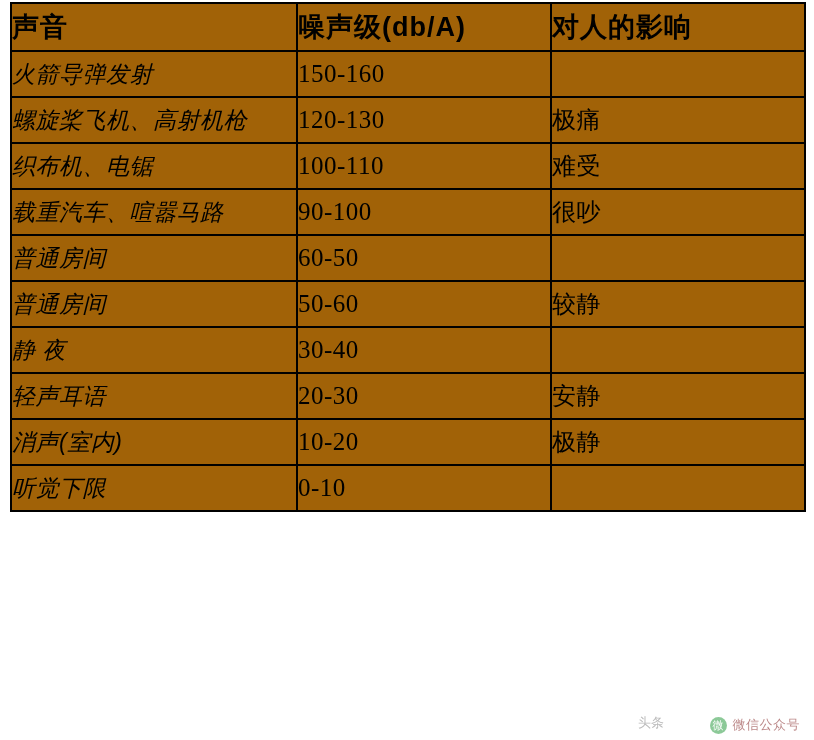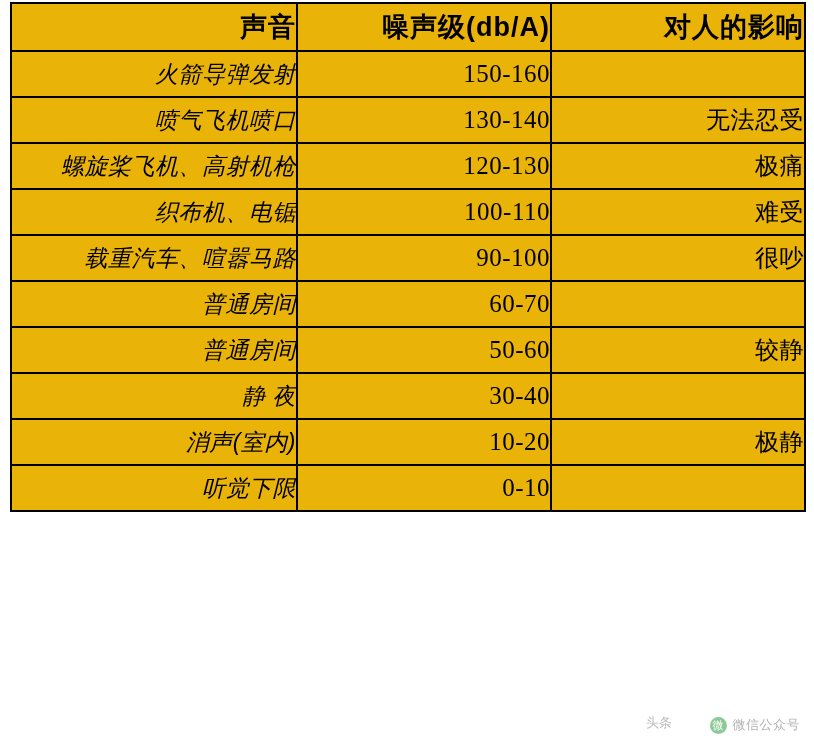--- a/index.html
+++ b/index.html
@@ -23,24 +23,24 @@
     height: 736px;
     box-sizing: border-box;
   }
   table.noise {
     border-collapse: collapse;
     width: 794px;
     table-layout: fixed;
   }
   table.noise td, table.noise th {
     border: 2px solid #000000;
-    text-align: right;
+    text-align: left;
     vertical-align: middle;
     padding: 0;
-    background: #eab308;
+    background: #a16207;
   }
   col.c1 { width: 286px; }
   col.c2 { width: 254px; }
   col.c3 { width: 254px; }
 
   .head-cell {
     height: 46px;
     font-size: 27px;
     font-weight: bold;
     letter-spacing: 1px;
@@ -77,37 +77,37 @@
     bottom: 6px;
     right: 14px;
     display: flex;
     align-items: center;
     gap: 6px;
     opacity: 0.55;
     pointer-events: none;
   }
   .wm-text {
     font-size: 13px;
-    color: #737373;
+    color: #7f1d1d;
     letter-spacing: 0.5px;
   }
   .wm-badge {
     width: 17px;
     height: 17px;
     border-radius: 50%;
     background: #2f9e44;
     color: #ffffff;
     font-size: 11px;
     line-height: 17px;
     text-align: center;
   }
   .wm2 {
     position: absolute;
     bottom: 8px;
-    right: 142px;
+    right: 150px;
     font-size: 13px;
     color: #8d8d8d;
     opacity: 0.6;
     pointer-events: none;
   }
 </style>
 </head>
 <body>
 
 <div class="sheet">
@@ -123,53 +123,53 @@
         <th class="head-cell">噪声级(db/A)</th>
         <th class="head-cell">对人的影响</th>
       </tr>
 
       <tr>
         <td class="row-cell name">火箭导弹发射</td>
         <td class="row-cell num">150-160</td>
         <td class="row-cell effect"></td>
       </tr>
       <tr>
-        <td class="row-cell name">喷气飞机喷口</td>
-        <td class="row-cell num">130-140</td>
-        <td class="row-cell effect">无法忍受</td>
-      </tr>
-      <tr>
         <td class="row-cell name">螺旋桨飞机、高射机枪</td>
         <td class="row-cell num">120-130</td>
         <td class="row-cell effect">极痛</td>
       </tr>
       <tr>
         <td class="row-cell name">织布机、电锯</td>
         <td class="row-cell num">100-110</td>
         <td class="row-cell effect">难受</td>
       </tr>
       <tr>
         <td class="row-cell name">载重汽车、喧嚣马路</td>
         <td class="row-cell num">90-100</td>
         <td class="row-cell effect">很吵</td>
       </tr>
       <tr>
         <td class="row-cell name">普通房间</td>
-        <td class="row-cell num">60-70</td>
+        <td class="row-cell num">60-50</td>
         <td class="row-cell effect"></td>
       </tr>
       <tr>
         <td class="row-cell name">普通房间</td>
         <td class="row-cell num">50-60</td>
         <td class="row-cell effect">较静</td>
       </tr>
       <tr>
         <td class="row-cell name">静 夜</td>
         <td class="row-cell num">30-40</td>
         <td class="row-cell effect"></td>
+      </tr>
+      <tr>
+        <td class="row-cell name">轻声耳语</td>
+        <td class="row-cell num">20-30</td>
+        <td class="row-cell effect">安静</td>
       </tr>
       <tr>
         <td class="row-cell name">消声(室内)</td>
         <td class="row-cell num">10-20</td>
         <td class="row-cell effect">极静</td>
       </tr>
       <tr>
         <td class="row-cell name">听觉下限</td>
         <td class="row-cell num">0-10</td>
         <td class="row-cell effect"></td>

